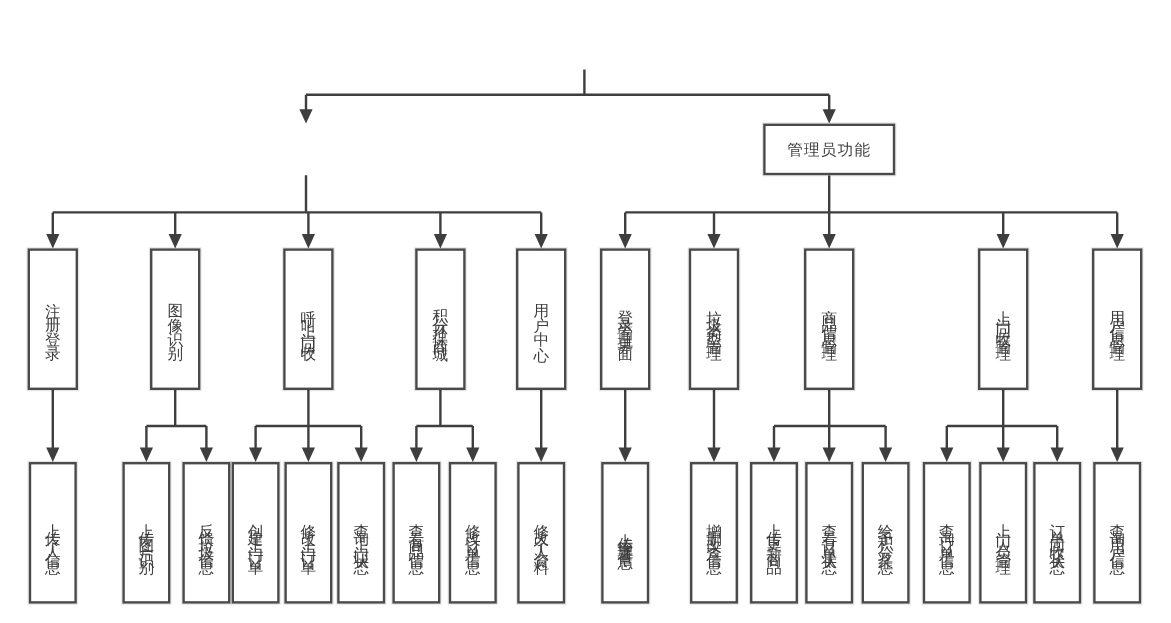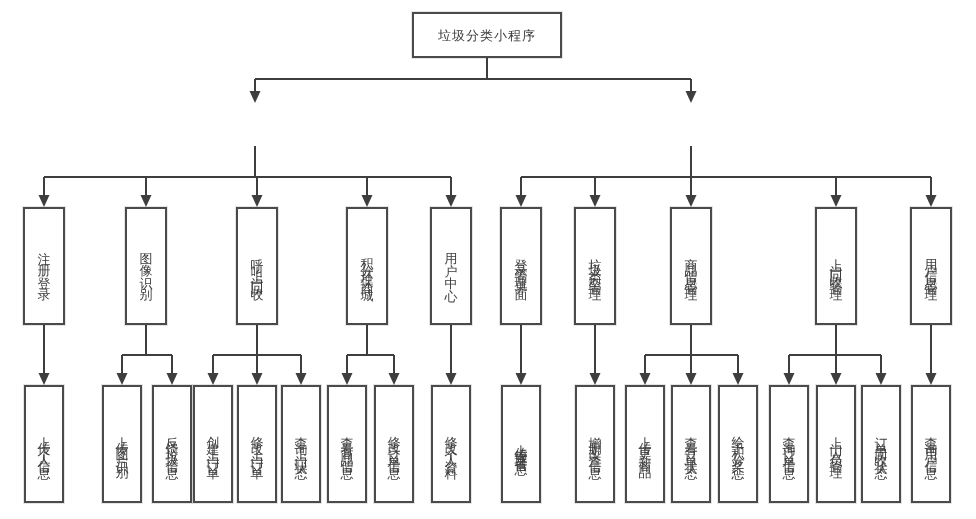--- a/index.html
+++ b/index.html
@@ -90,24 +90,24 @@
     <polygon points="639.5,373 650.5,373 645,385"></polygon>
     <polygon points="685.5,373 696.5,373 691,385"></polygon>
     <polygon points="732.5,373 743.5,373 738,385"></polygon>
 
     <path d="M836,325 V355 M789,355 H881 M789,355 V375 M836,355 V375 M881,355 V375"></path>
     <polygon points="783.5,373 794.5,373 789,385"></polygon>
     <polygon points="830.5,373 841.5,373 836,385"></polygon>
     <polygon points="875.5,373 886.5,373 881,385"></polygon>
   </svg>
 
-  <div class="node h-node" style="left:412px;top:12px;width:150px;height:46px;">
-    <span>垃圾分类小程序</span>
+
+  <div class="node h-node" style="left:636px;top:103px;width:110px;height:43px;">
+    <span>管理员功能</span>
   </div>
-
 
   <div class="node v-node ls12" style="left:23px;top:207px;width:42px;height:118px;">
     <span>注册登录</span>
   </div>
   <div class="node v-node ls12" style="left:125px;top:207px;width:42px;height:118px;">
     <span>图像识别</span>
   </div>
   <div class="node v-node ls6" style="left:236px;top:207px;width:42px;height:118px;">
     <span>呼叫上门回收</span>
   </div>

